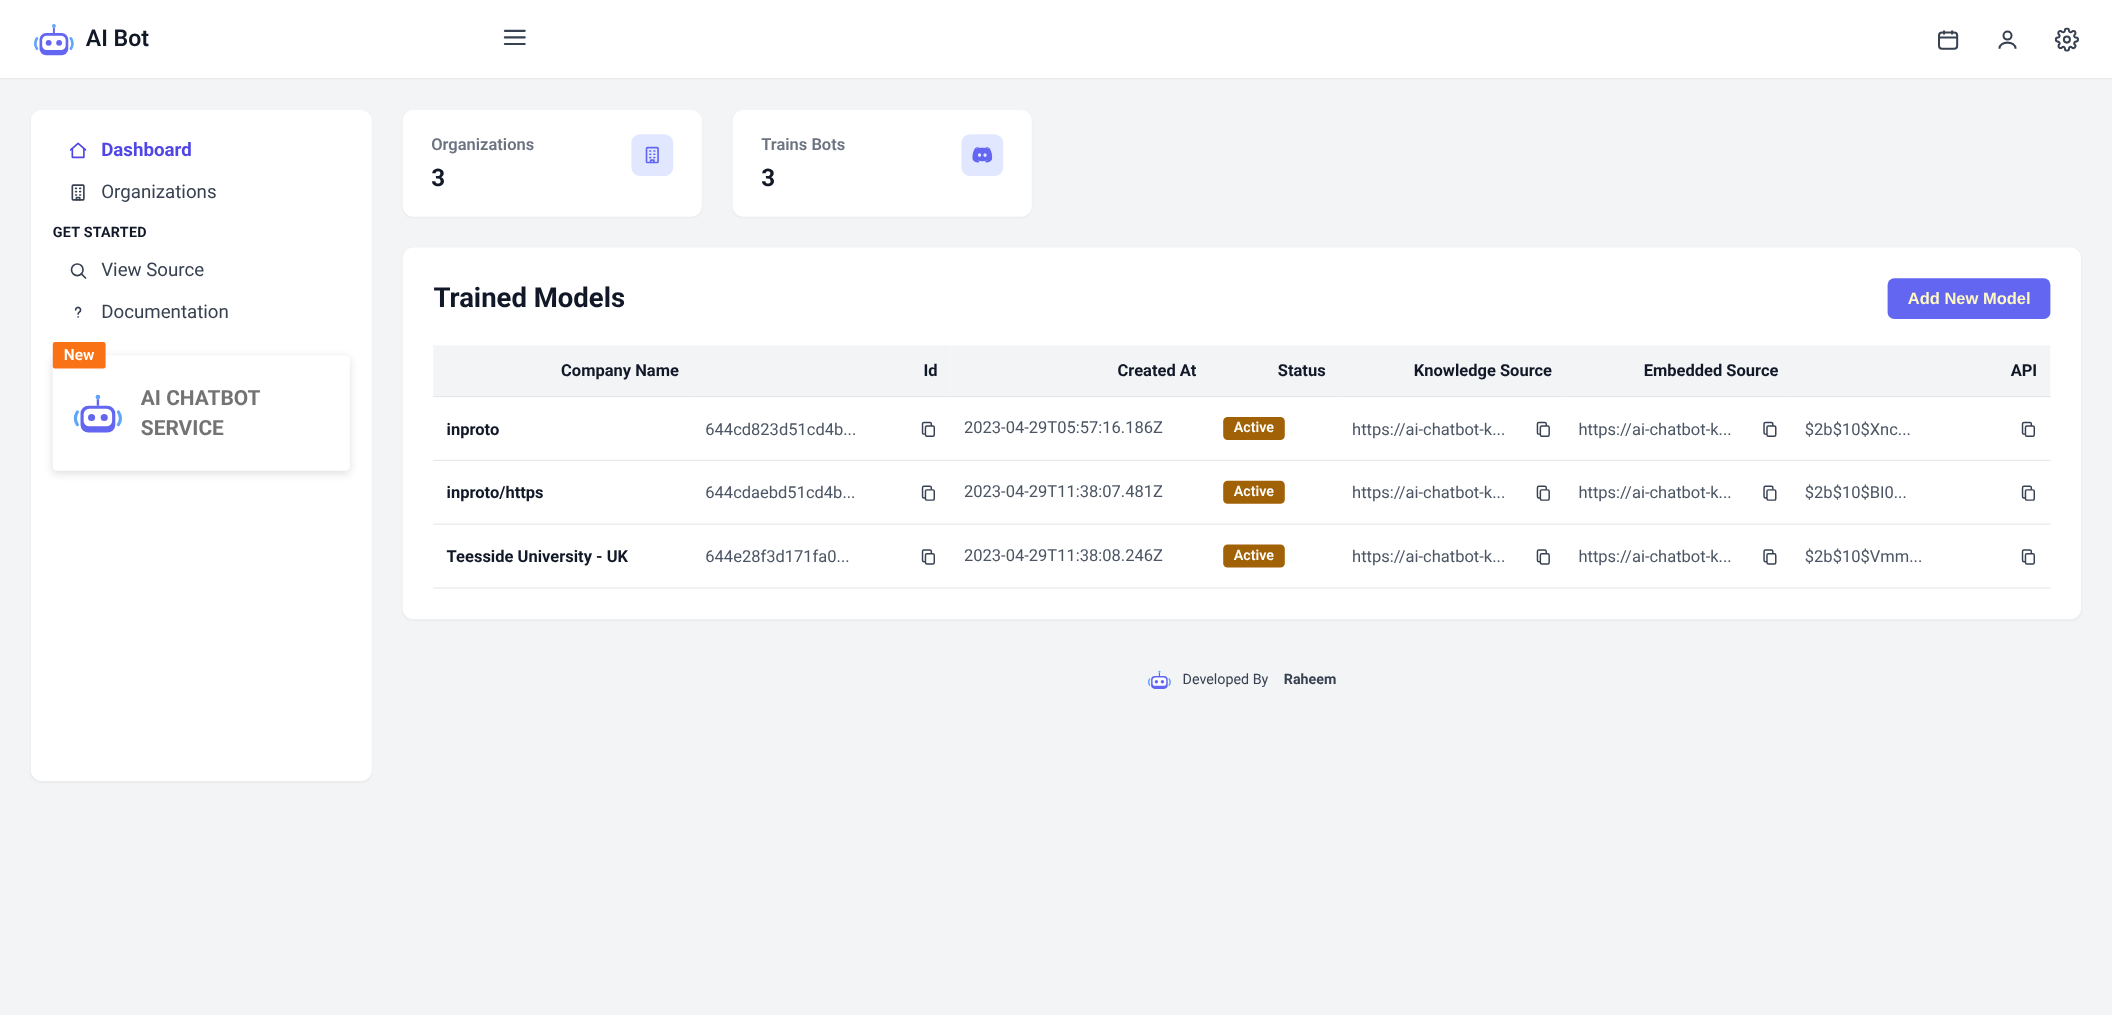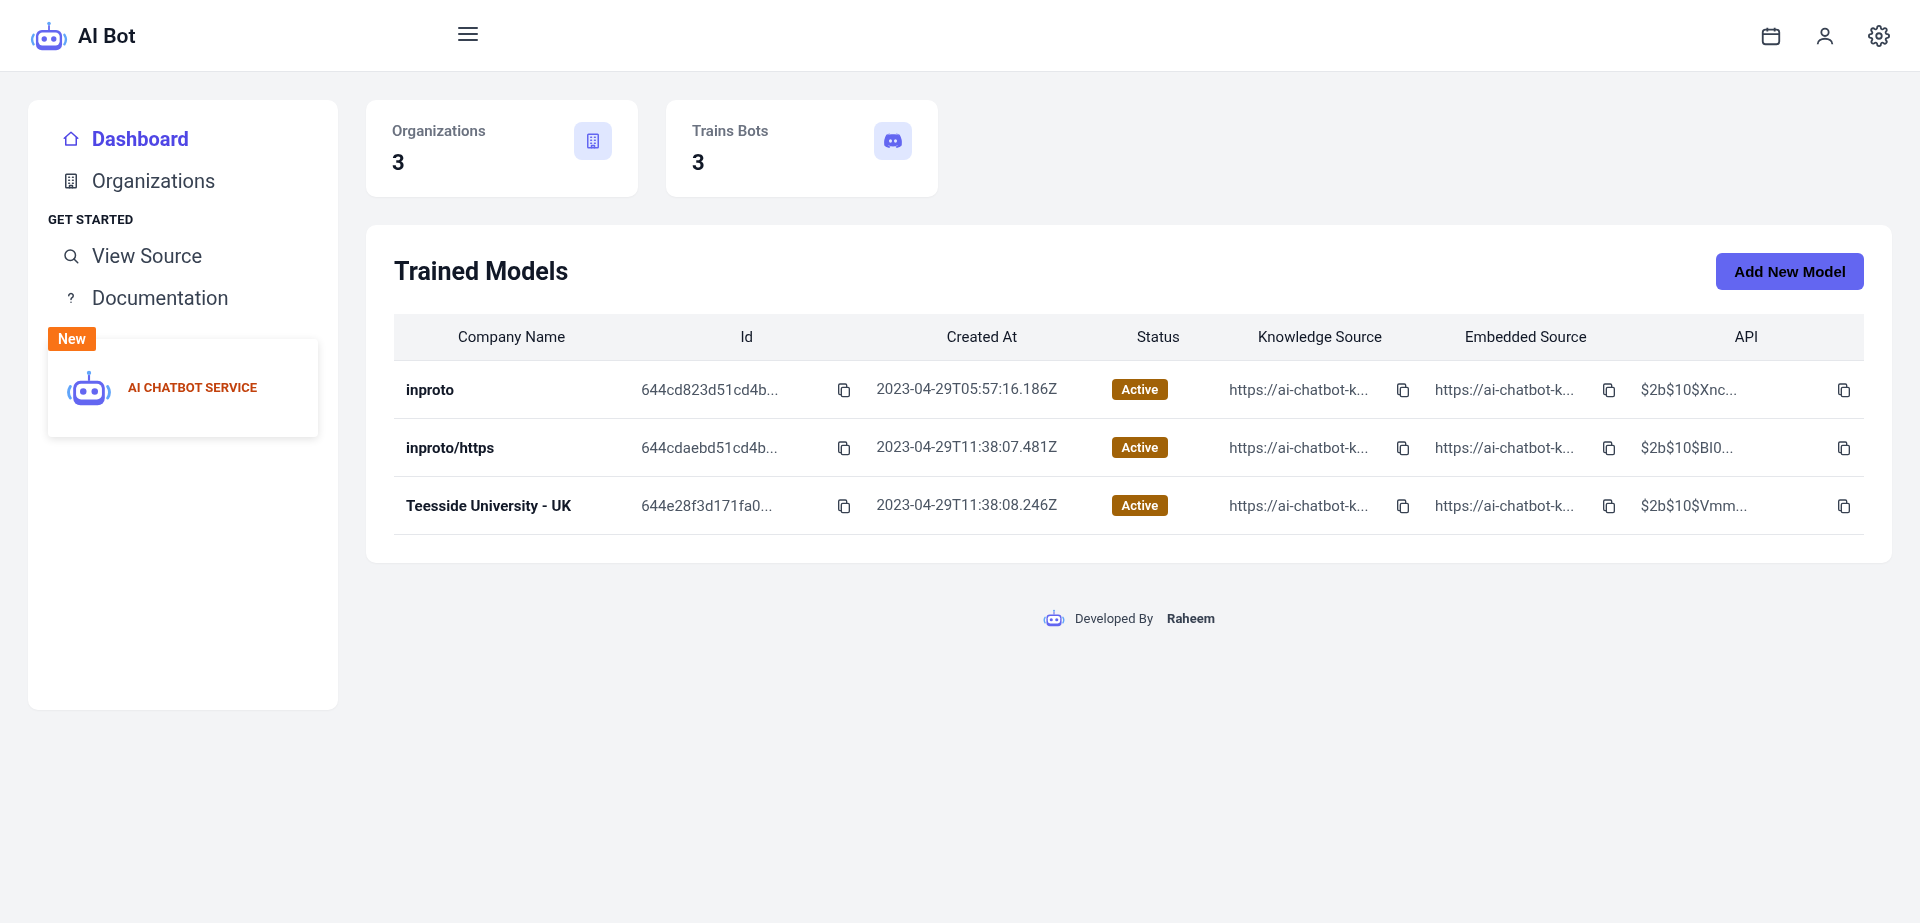--- a/index.html
+++ b/index.html
@@ -46,42 +46,42 @@
   .side-section-title {
     padding: 10px 20px 8px 20px;
     font-size: 13px;
     font-weight: 700;
     color: #111827;
     letter-spacing: .2px;
   }
   .side-item {
     display: flex; align-items: center; gap: 12px;
     padding: 9px 20px 9px 34px;
-    font-size: 20px;
+    font-size: 17px;
     color: #374151;
     cursor: pointer;
   }
   .side-item.active { color: #4f46e5; font-weight: 700; }
   .side-item .side-icon { width: 18px; height: 18px; flex-shrink:0; display:flex; align-items:center; justify-content:center;}
   .side-card-wrap { margin: 20px 20px 0 20px; position: relative; }
   .badge-new {
     position: absolute; top: -12px; left: 0;
     background: #f97316; color: #fff;
     font-size: 14px; font-weight: 600;
     padding: 4px 10px; border-radius: 2px;
   }
   .side-card {
     background: #fff; border-radius: 4px;
     box-shadow: 0 2px 8px rgba(0,0,0,0.12);
     padding: 26px 18px 26px 18px; margin-top: 10px;
     display: flex; align-items: center; gap: 16px;
   }
   .side-card-logo { width: 46px; height: 46px; flex-shrink: 0; }
   .side-card-title {
-    color: #c2410c; font-weight: 700; font-size: 13px; line-height: 1.4;
+    color: #737373; font-weight: 700; font-size: 19px; line-height: 1.4;
     white-space: pre-wrap;
   }
   
   .main { flex: 1; display: flex; flex-direction: column; gap: 28px; }
   .stats-row { display: flex; gap: 28px; }
   .stat-card {
     width: 272px; background: #fff; border-radius: 10px;
     padding: 22px 26px; display: flex; justify-content: space-between;
     align-items: flex-start;
     box-shadow: 0 1px 2px rgba(0,0,0,0.04);
@@ -98,28 +98,28 @@
     background: #fff; border-radius: 10px;
     padding: 28px; 
     box-shadow: 0 1px 2px rgba(0,0,0,0.04);
   }
   .table-header {
     display: flex; justify-content: space-between; align-items: center;
     margin-bottom: 24px;
   }
   .table-title { font-size: 25px; font-weight: 700; color: #111827; }
   .btn-primary {
-    background: #6366f1; color: #000000; font-weight: 700;
+    background: #6366f1; color: #fef9c3; font-weight: 700;
     padding: 10px 18px; border-radius: 6px; border: none;
     font-size: 15px; cursor: pointer;
   }
   table { width: 100%; border-collapse: collapse; table-layout: fixed;}
   thead tr { background: #f3f4f6; }
   th {
-    text-align: center; padding: 14px 12px; font-size: 15px; font-weight: 400;
+    text-align: right; padding: 14px 12px; font-size: 15px; font-weight: 700;
     color: #111827; border-bottom: 1px solid #e5e7eb;
   }
   td {
     padding: 18px 12px; font-size: 15px; color: #4b5563;
     border-bottom: 1px solid #e5e7eb; vertical-align: middle;
   }
   td.company { font-weight: 700; color: #111827; }
   .cell-flex { display: flex; align-items: center; gap: 10px; justify-content: space-between;}
   .trunc { overflow: hidden; text-overflow: ellipsis; white-space: nowrap; flex:1; }
   .wrap2 { display:-webkit-box; -webkit-line-clamp:2; -webkit-box-orient:vertical; overflow:hidden; line-height:1.35;}

